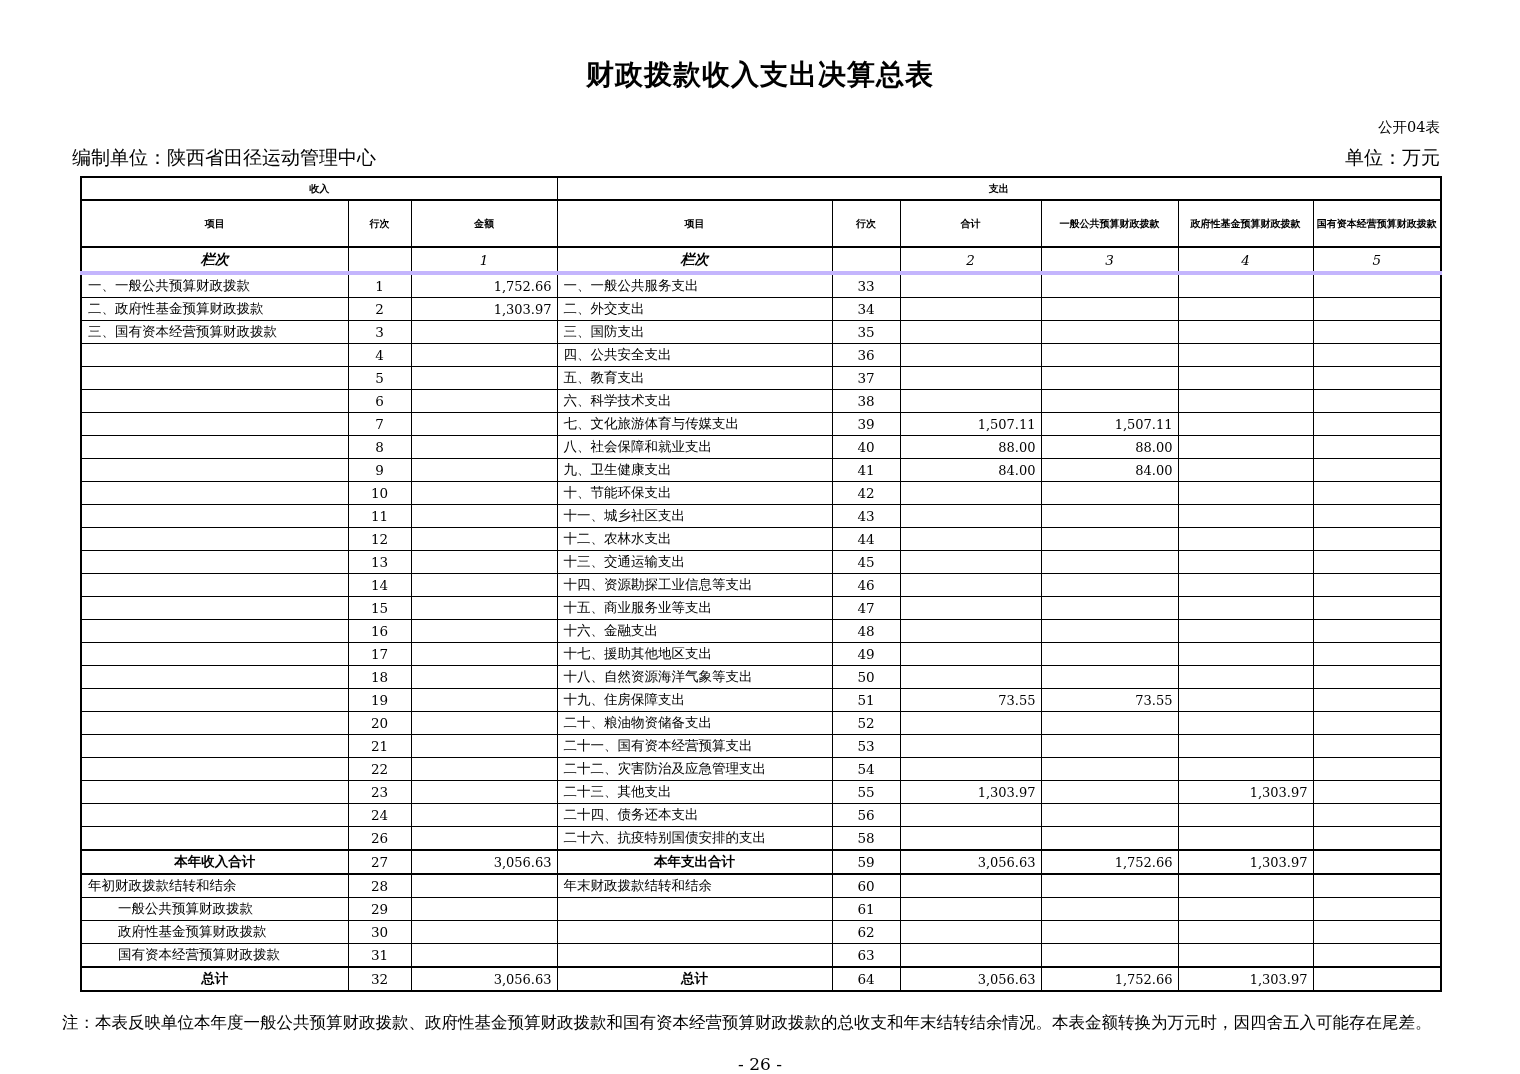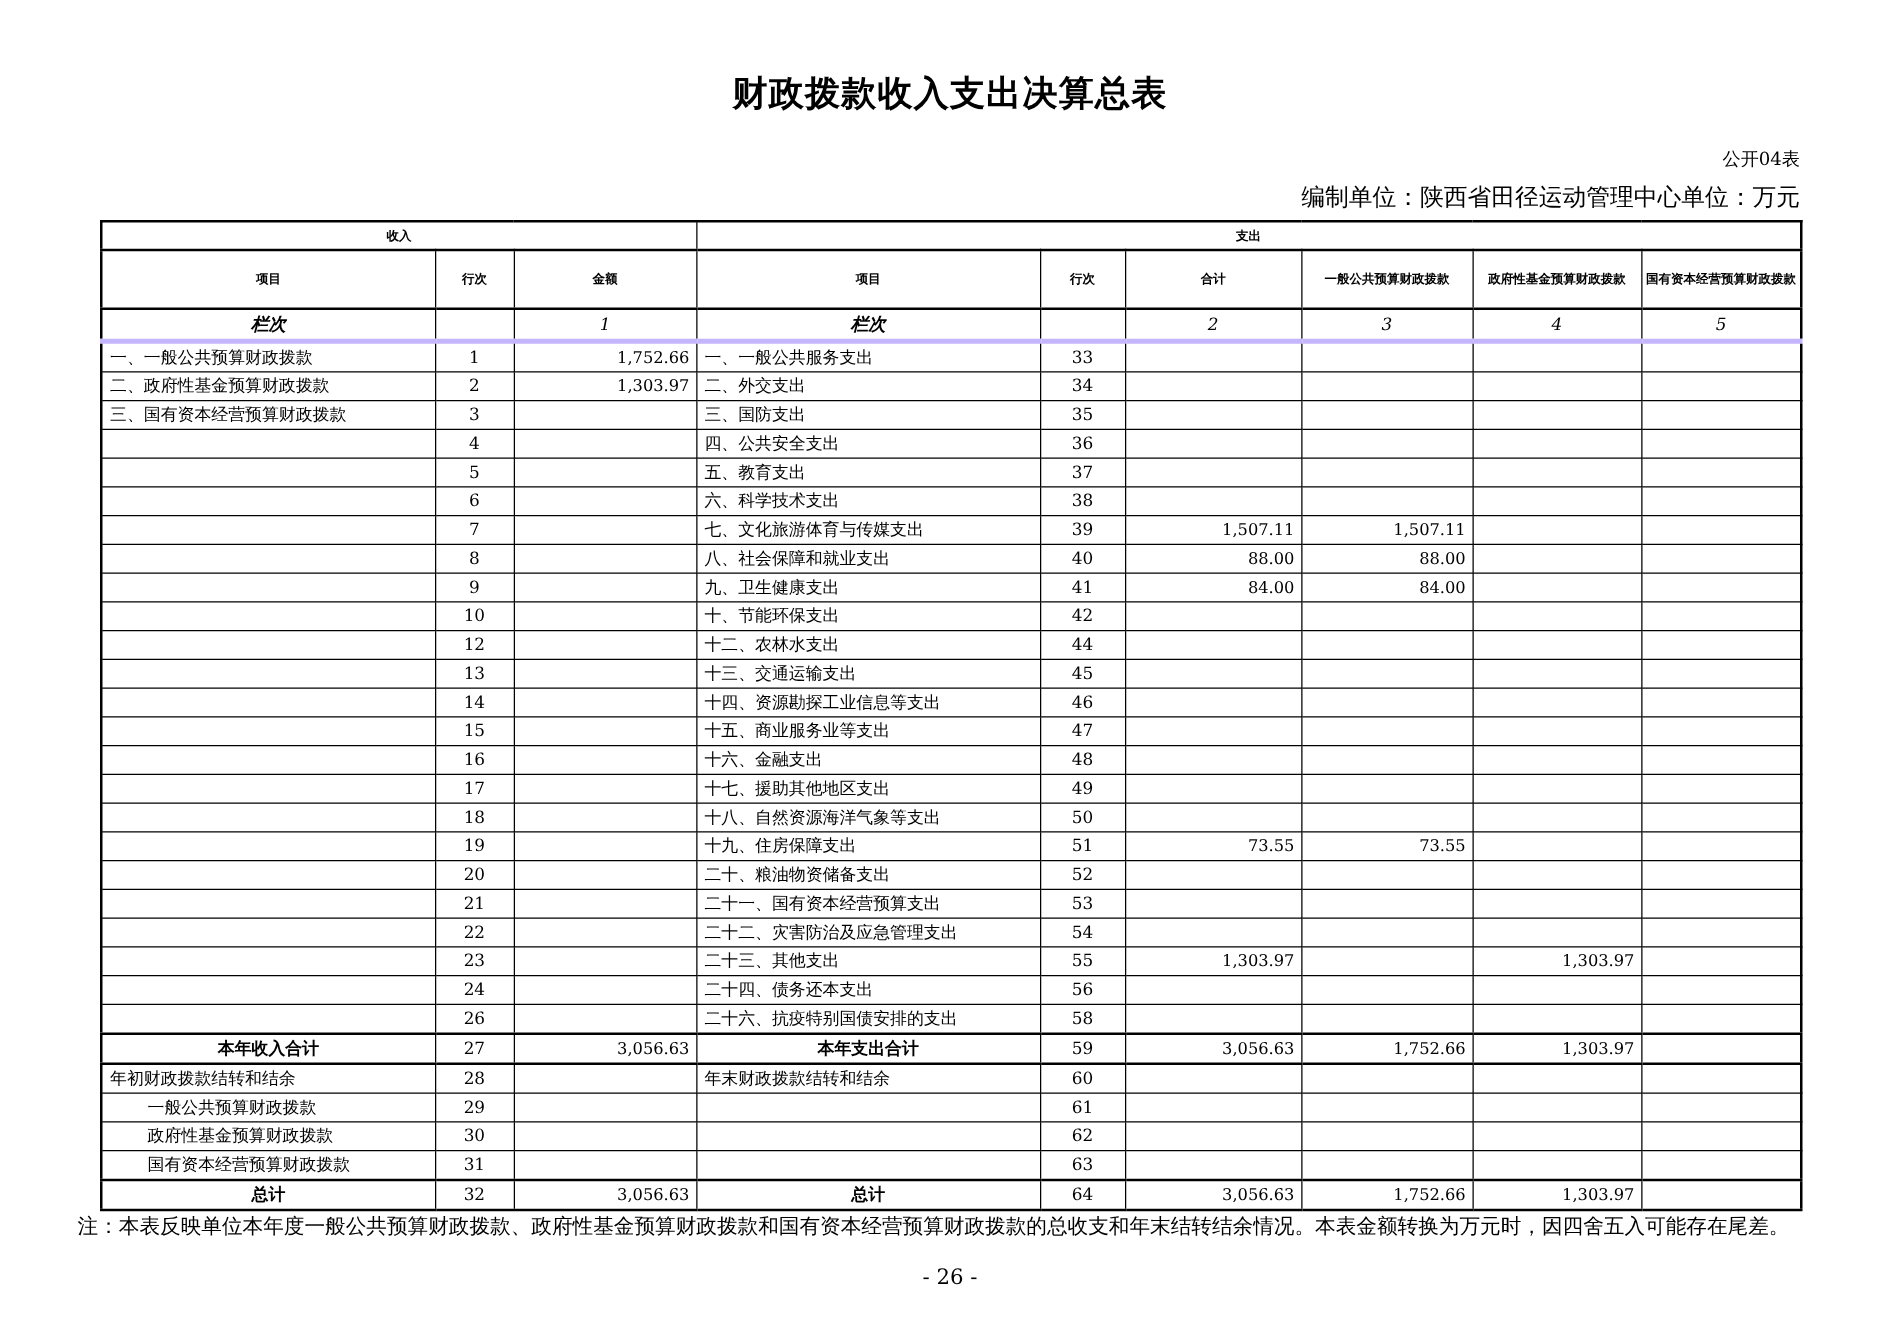--- a/index.html
+++ b/index.html
@@ -10,21 +10,21 @@
     overflow:hidden;
   }
   .title {
     text-align:center; font-size:28px; font-weight:bold;
     padding-top:56px; letter-spacing:1px;
   }
   .table-code {
     text-align:right; margin:24px 80px 0 0; font-size:14.5px;
   }
   .meta {
-    display:flex; justify-content:flex-end; align-items:flex-end;
+    display:flex; justify-content:space-between; align-items:flex-end;
     margin:8px 80px 5px 72px; font-size:19px;
   }
   table.fiscal {
     border-collapse:collapse; table-layout:fixed;
     width:1360px; margin-left:80px;
     border:2px solid #000;
   }
   .fiscal th, .fiscal td {
     border:1px solid #000;
     overflow:hidden; white-space:nowrap;
@@ -36,21 +36,21 @@
   .fiscal tr.rank-row td { height:23px; border-bottom:4px solid #c4b5fd; text-align:center; font-size:13.5px;font-style:italic; }
   .fiscal tr.rank-row td.bold { font-weight:bold; font-size:14px; }
   .fiscal tbody td { height:22px; font-size:13.5px; }
   .fiscal td.item { text-align:left; padding-left:6px; }
   .fiscal td.indent { padding-left:36px; }
   .fiscal td.center { text-align:center; }
   .fiscal td.num { text-align:right; padding-right:5px; font-size:13px; }
   .fiscal td.total-cell { text-align:center; font-weight:bold; padding-left:0; }
   .fiscal tr.total-row td { border-top:2px solid #000; border-bottom:2px solid #000; }
   .note {
-    margin:1px 60px 0 62px; font-size:16.5px; white-space:nowrap;
+    margin:20px 60px 0 62px; font-size:16.5px; white-space:nowrap;
   }
   .page-num {
     text-align:center; margin-top:20px; font-size:17px;
   }
 </style>
 </head>
 <body>
 
 <div class="title">财政拨款收入支出决算总表</div>
 
@@ -207,20 +207,31 @@
         <td class="num"></td>
         <td class="item">十、节能环保支出</td>
         <td class="center">42</td>
         <td class="num"></td>
         <td class="num"></td>
         <td class="num"></td>
         <td class="num"></td>
       </tr>
       <tr>
         <td class="item"></td>
+        <td class="center">11</td>
+        <td class="num"></td>
+        <td class="item">十一、城乡社区支出</td>
+        <td class="center">43</td>
+        <td class="num"></td>
+        <td class="num"></td>
+        <td class="num"></td>
+        <td class="num"></td>
+      </tr>
+      <tr>
+        <td class="item"></td>
         <td class="center">12</td>
         <td class="num"></td>
         <td class="item">十二、农林水支出</td>
         <td class="center">44</td>
         <td class="num"></td>
         <td class="num"></td>
         <td class="num"></td>
         <td class="num"></td>
       </tr>
       <tr>

